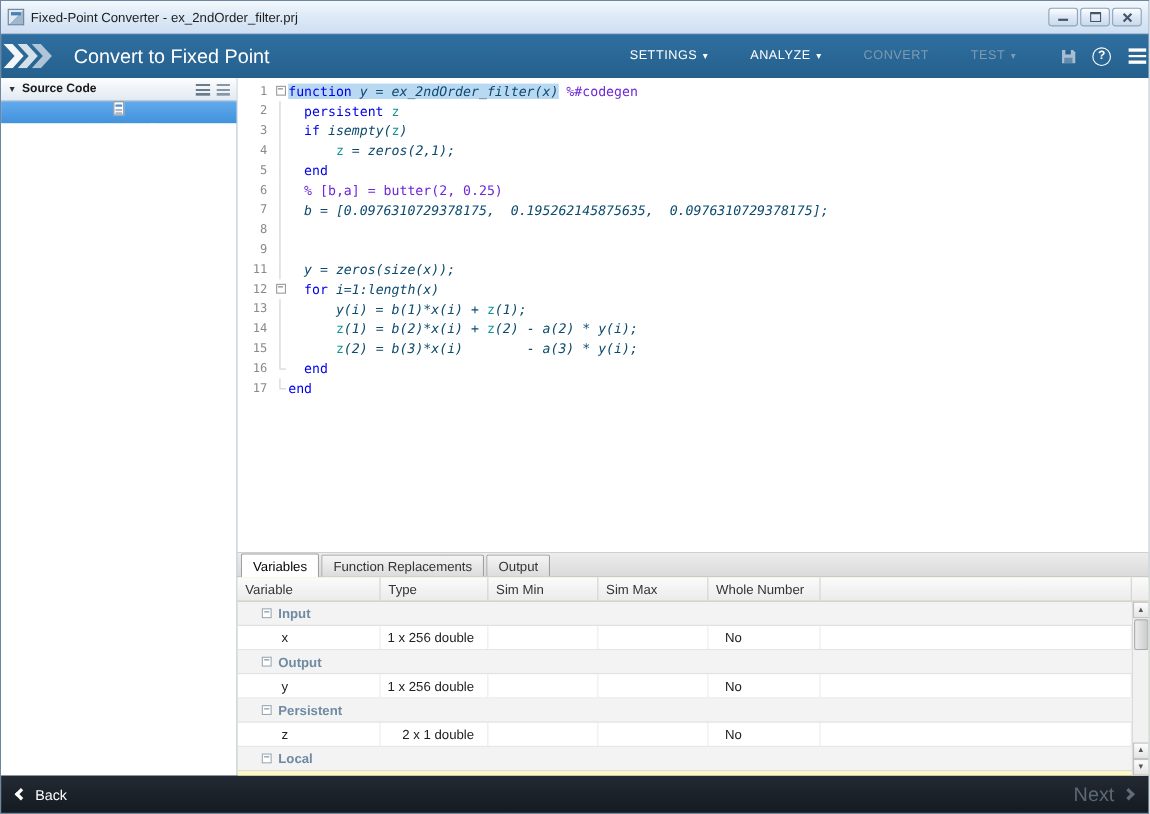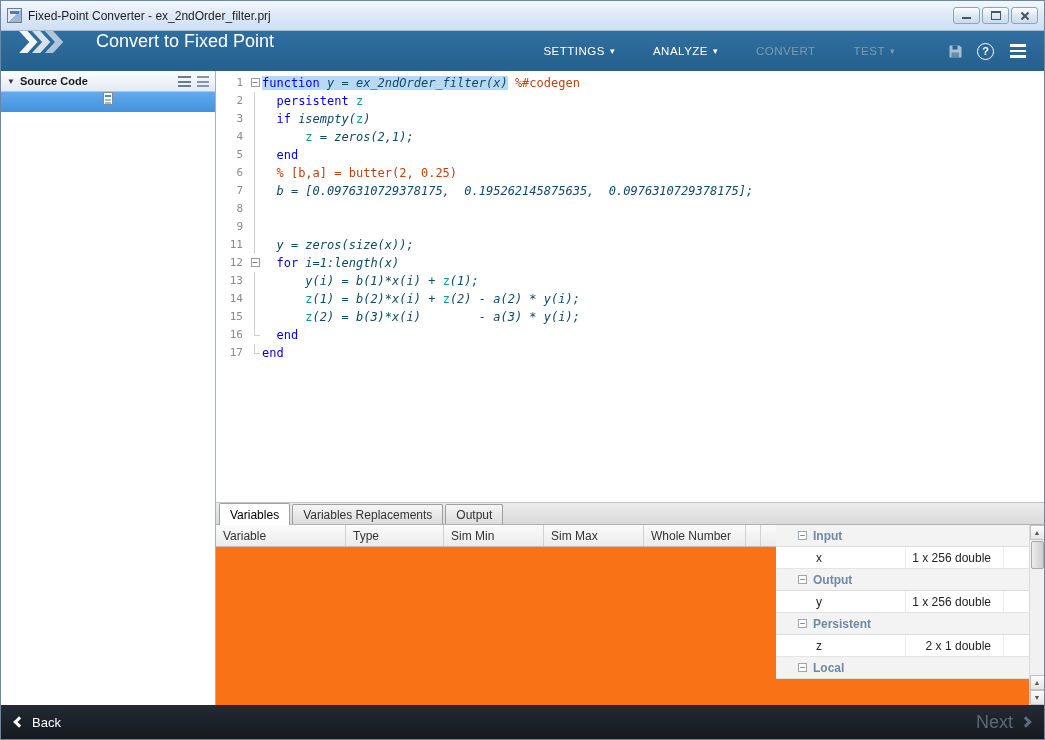--- a/index.html
+++ b/index.html
@@ -15,21 +15,21 @@
   .win-btn { width:27px; height:17px; border:1px solid #8ea4ba; border-radius:3px; background:linear-gradient(#fdfeff,#dde8f4 50%,#cbdaeb); display:flex; align-items:center; justify-content:center; cursor:pointer; }
   .glyph-min { width:9px; height:9px; position:relative; }
   .glyph-min::after { content:""; position:absolute; left:0; bottom:1px; width:9px; height:2px; background:#44566b; }
   .glyph-max { width:10px; height:9px; border:1px solid #44566b; border-top-width:2px; }
   .glyph-close { width:10px; height:10px; position:relative; }
   .glyph-close::before,.glyph-close::after { content:""; position:absolute; left:4.5px; top:0; width:2px; height:10px; background:#44566b; }
   .glyph-close::before { transform:rotate(45deg); }
   .glyph-close::after { transform:rotate(-45deg); }
 
   
-  .toolstrip { height:40px; flex:0 0 40px; background:linear-gradient(#2f6fa0,#25608d); display:flex; padding:0 16px;gap:13px; }
+  .toolstrip { height:40px; flex:0 0 40px; background:linear-gradient(#2f6fa0,#25608d); display:flex; align-items:center; padding:0 0; }
   .logo { width:52px; height:22px; flex:0 0 auto; }
   .ts-title { color:#fff; font-size:18px; margin-left:14px; white-space:nowrap; }
   .menus { display:flex; gap:38px; margin-left:auto; margin-right:40px; align-items:center; }
   .menu { color:#ffffff; font-size:11.5px; font-weight:normal; letter-spacing:.5px; display:flex; align-items:center; gap:5px; cursor:pointer; white-space:nowrap; }
   .menu .arrow { font-size:9px; }
   .menu.disabled { color:#7e9ab0; cursor:default; }
   .ts-icons { display:flex; align-items:center; gap:14px; }
   .help-icon { width:17px; height:17px; border:1.5px solid #fff; border-radius:50%; color:#fff; font-size:11px; font-weight:bold; display:flex; align-items:center; justify-content:center; cursor:pointer; }
   .burger { display:flex; flex-direction:column; gap:3px; cursor:pointer; padding:2px; }
   .burger span { display:block; width:16px; height:2.5px; background:#fff; }
@@ -54,31 +54,31 @@
   .editor { height:432px; flex:0 0 432px; background:#fff; overflow:hidden; padding-top:3px; border-bottom:1px solid #c4c4c4; }
   .ed-line { display:flex; height:18px; line-height:18px; }
   .ed-num { width:32px; flex:0 0 32px; text-align:right; padding-right:5px; color:#8a8a8a; font-family:"DejaVu Sans Mono",monospace; font-size:11px; }
   .ed-fold { width:14px; flex:0 0 14px; position:relative; cursor:pointer; }
   .fbox { display:block; width:9px; height:9px; margin:4px auto 0; border:1px solid #9a9a9a; background:#fff; font-size:9px; line-height:7px; text-align:center; color:#555; font-family:"DejaVu Sans Mono",monospace; }
   .fold-v::before { content:""; position:absolute; left:6px; top:0; bottom:0; width:1px; background:#cfcfcf; }
   .fold-e::before { content:""; position:absolute; left:6px; top:0; width:1px; height:9px; background:#cfcfcf; }
   .fold-e::after { content:""; position:absolute; left:6px; top:9px; width:6px; height:1px; background:#cfcfcf; }
   .ed-code { font-family:"DejaVu Sans Mono",monospace; font-size:12px; white-space:pre; }
   .tk-k { color:#0000e8; }
-  .tk-c { color:#c2410c; }
+  .tk-c { color:#6d28d9; }
   .tk-t { color:#0d9595; }
   .tk-p { color:#0c4a6e;font-style:italic; }
   .tk-h { background:#b9d9f3; }
 
   
   .tabs { height:22px; flex:0 0 22px; background:linear-gradient(#ececec,#dadada); display:flex; align-items:flex-end; padding-left:3px; border-bottom:1px solid #b2b2b2; }
   .tab { height:20px; padding:0 10px; font-size:12px; color:#333; display:flex; align-items:center; border:1px solid #a0a0a0; border-bottom:none; border-radius:2px 2px 0 0; background:linear-gradient(#f5f5f5,#dcdcdc); margin-right:2px; cursor:pointer; white-space:nowrap; }
   .tab.active { background:#fff; height:22px; margin-bottom:-1px; color:#000; }
 
-  .grid { flex:1; display:flex; flex-direction:row; min-height:0; position:relative; background:#f97316; }
+  .grid { flex:1; display:flex; flex-direction:column; min-height:0; position:relative; background:#fef9c3; }
   .grid-head { height:22px; flex:0 0 22px; display:grid; grid-template-columns:130px 98px 100px 100px 102px 1fr 15px; background:linear-gradient(#fbfbfb,#ebebeb); border-bottom:1px solid #c2c2c2; }
   .gh-cell { font-size:12px; color:#333; padding:0 7px; display:flex; align-items:center; border-right:1px solid #d2d2d2; overflow:hidden; white-space:nowrap; cursor:pointer; }
   .gh-corner { border-right:none; cursor:default; }
   .grid-body { flex:1; position:relative; overflow:hidden; }
   .rows { margin-right:15px; }
   .grp-row { height:22px; background:#f3f3f3; border-bottom:1px solid #dcdcdc; display:flex; align-items:center; padding-left:22px; gap:6px; cursor:pointer; }
   .cbox { display:inline-block; width:9px; height:9px; border:1px solid #9aa8b6; background:#fff; font-size:9px; line-height:7px; text-align:center; color:#55687a; font-family:"DejaVu Sans Mono",monospace; }
   .grp-label { font-size:12px; font-weight:bold; color:#6f8aa3; }
   .g-row { height:22px; display:grid; grid-template-columns:130px 98px 100px 100px 102px 1fr; border-bottom:1px solid #e4e4e4; background:#fff; cursor:pointer; }
   .g-cell { font-size:12px; color:#222; padding:0 7px; display:flex; align-items:center; border-right:1px solid #ececec; overflow:hidden; white-space:nowrap; }
@@ -265,21 +265,21 @@
           </div>
           <div class="ed-line">
             <div class="ed-num">17</div>
             <div class="ed-fold fold-e"></div>
             <pre class="ed-code"><span class="tk-k">end</span></pre>
           </div>
         </div>
 
       <div class="tabs" id="tabs">
           <div class="tab active">Variables</div>
-          <div class="tab">Variables Replacements</div>
+          <div class="tab">Function Replacements</div>
           <div class="tab">Output</div>
         </div>
 
       <div class="grid">
         <div class="grid-head" id="grid-head">
             <div class="gh-cell">Variable</div>
             <div class="gh-cell">Type</div>
             <div class="gh-cell">Sim Min</div>
             <div class="gh-cell">Sim Max</div>
             <div class="gh-cell">Whole Number</div>

